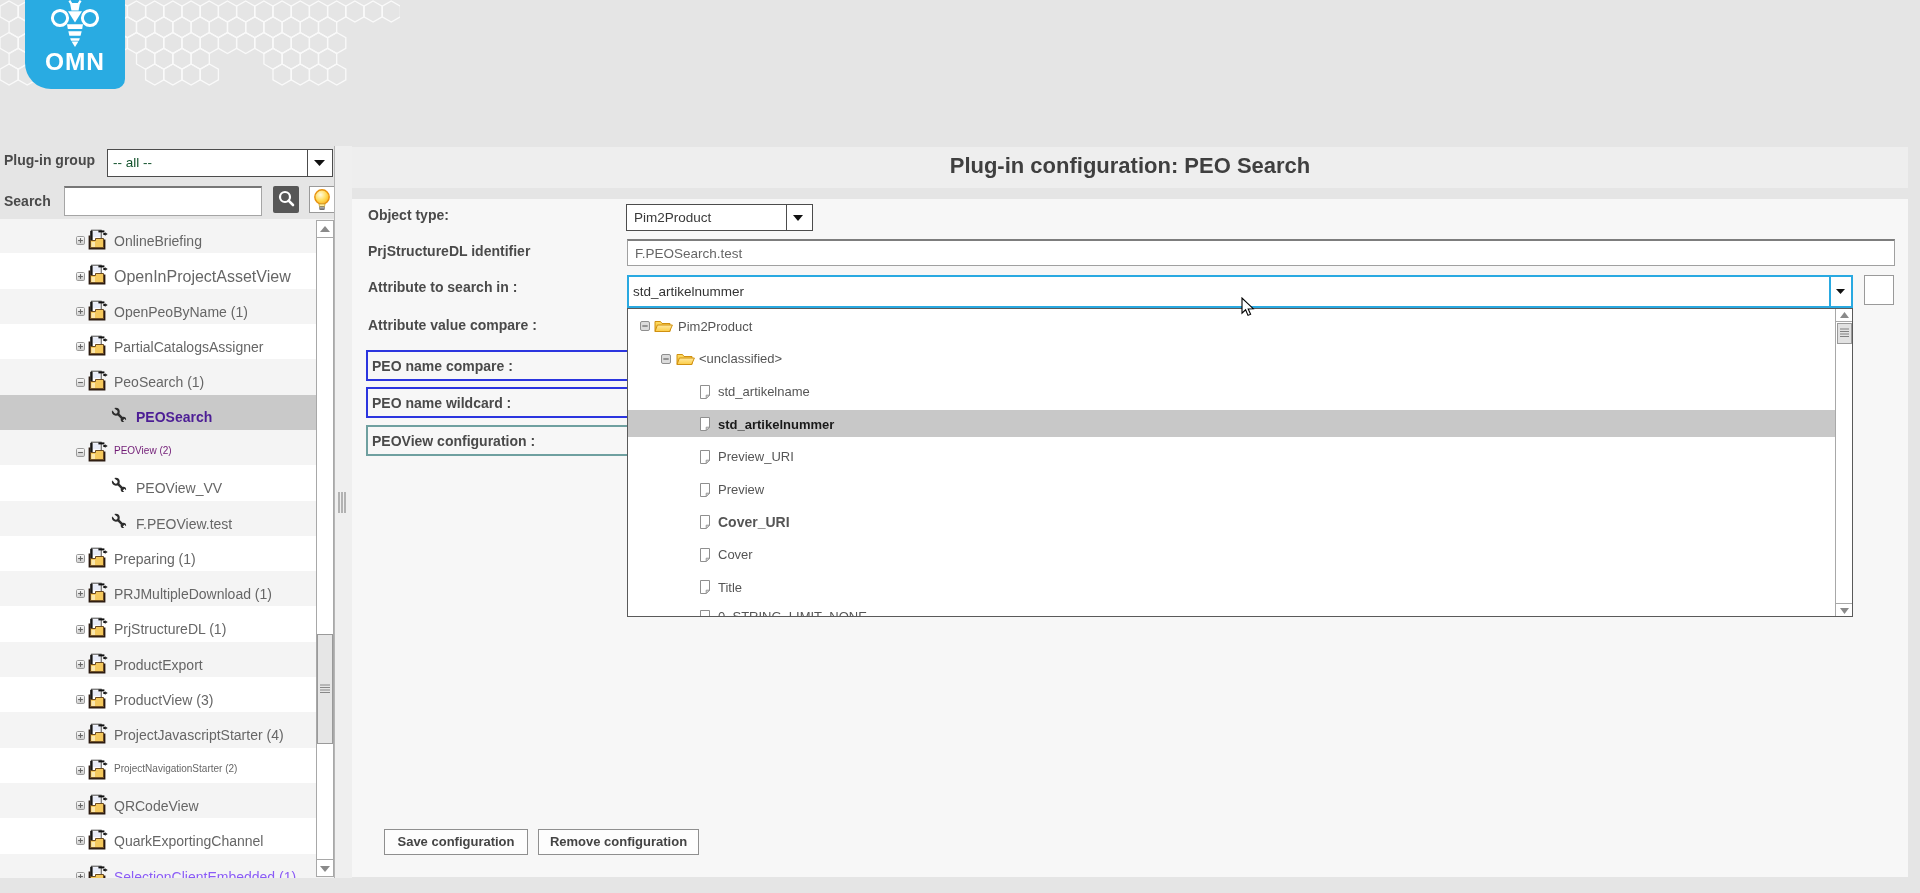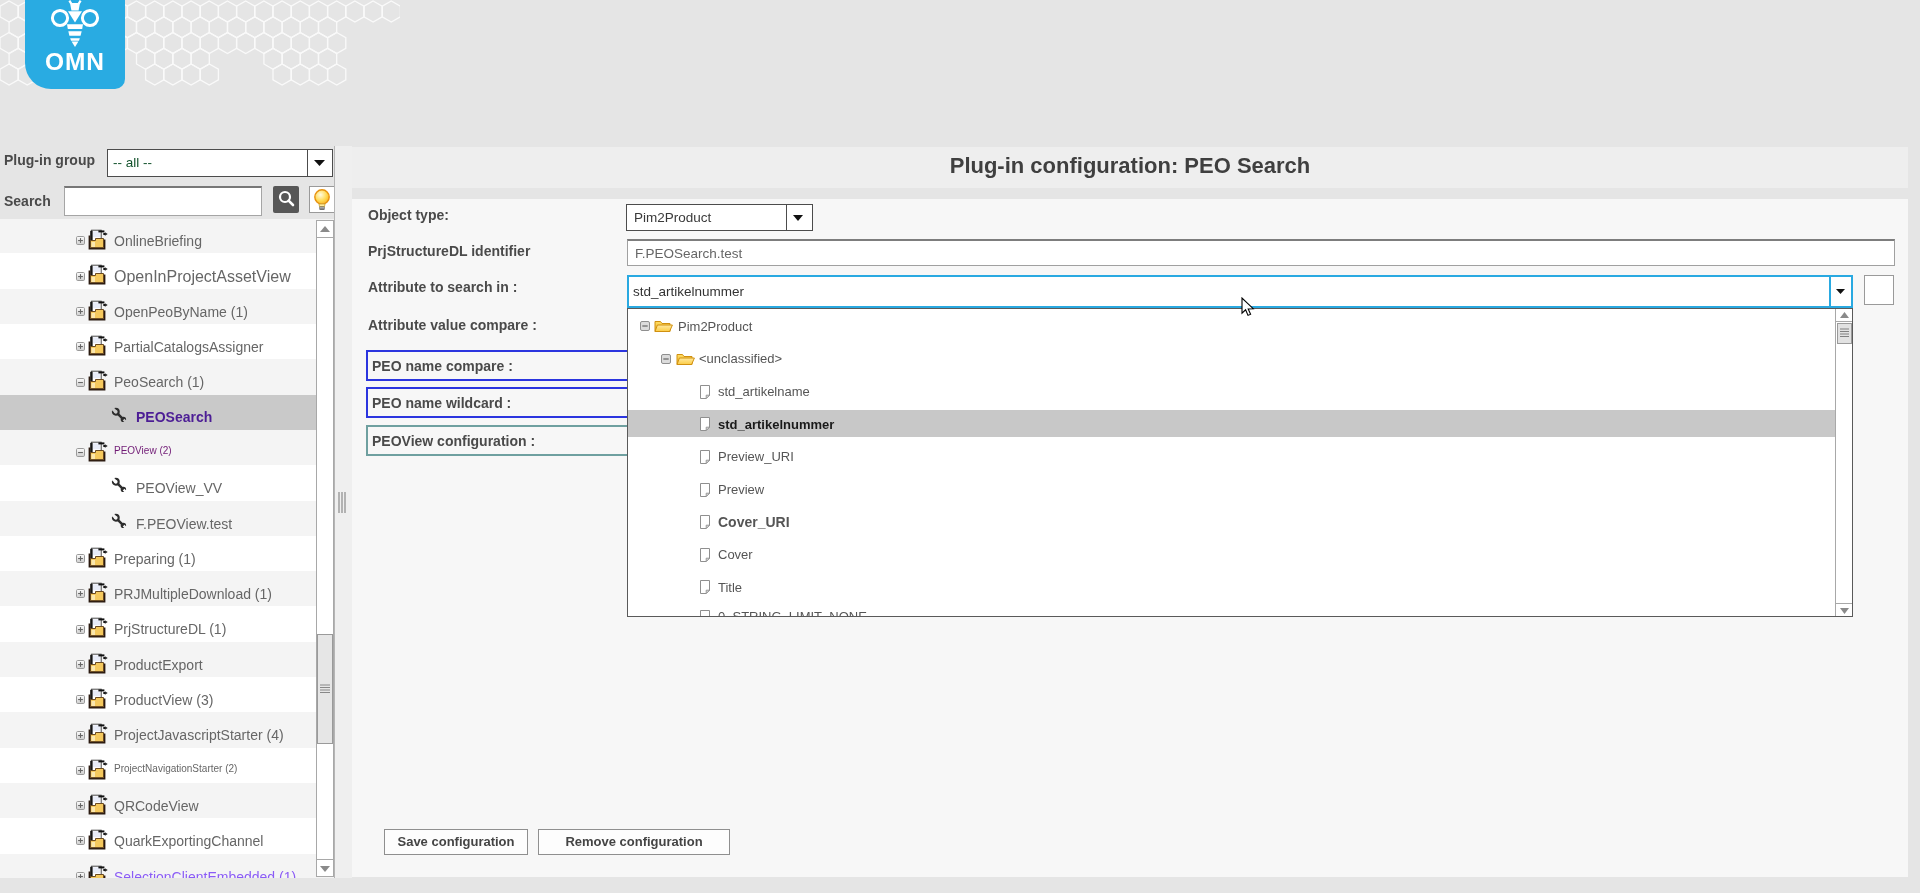--- a/index.html
+++ b/index.html
@@ -692,15 +692,15 @@
 <div class="abs" style="left:1209px;top:14px;width:15px;height:21px;background:#e2e2e2;border:1px solid #9a9a9a"></div>
 <svg class="abs" style="left:1212px;top:19px" width="9" height="10" viewBox="0 0 9 10">
 <path d="M0,1 h9 M0,3.5 h9 M0,6 h9 M0,8.5 h9" stroke="#808080" stroke-width="1.1"></path>
     </svg>
 <div class="abs" style="left:1207px;top:294px;width:19px;height:14px;border-top:1px solid #a8a8a8"></div>
 <svg style="position:absolute;left:1212px;top:299px" width="9" height="6" viewBox="0 0 9 6">
       <path d="M0,0 L9,0 L4.5,6 Z" fill="#8a8a8a"></path>
     </svg>
 </div>
 <div class="abs" style="left:384px;top:829px;width:144px;height:26px;background:#fdfdfd;border:1px solid #8f8f8f;text-align:center;line-height:24px;font-size:13px;font-weight:bold;color:#444">Save configuration</div>
-<div class="abs" style="left:538px;top:829px;width:192px;height:26px;background:#fdfdfd;border:1px solid #8f8f8f;text-align:center;line-height:24px;font-size:13px;font-weight:bold;color:#444">Remove configuration</div>
+<div class="abs" style="left:538px;top:829px;width:161px;height:26px;background:#fdfdfd;border:1px solid #8f8f8f;text-align:center;line-height:24px;font-size:13px;font-weight:bold;color:#444">Remove configuration</div>
 <svg class="abs" style="left:1241px;top:297px;z-index:9" width="15" height="21" viewBox="0 0 15 21">
 <path d="M1,1 L1,16.2 L4.6,12.8 L7.0,18.4 L9.6,17.3 L7.2,11.9 L12.2,11.7 Z" fill="#fff" stroke="#000" stroke-width="1.1"></path>
 </svg>
 </body></html>

